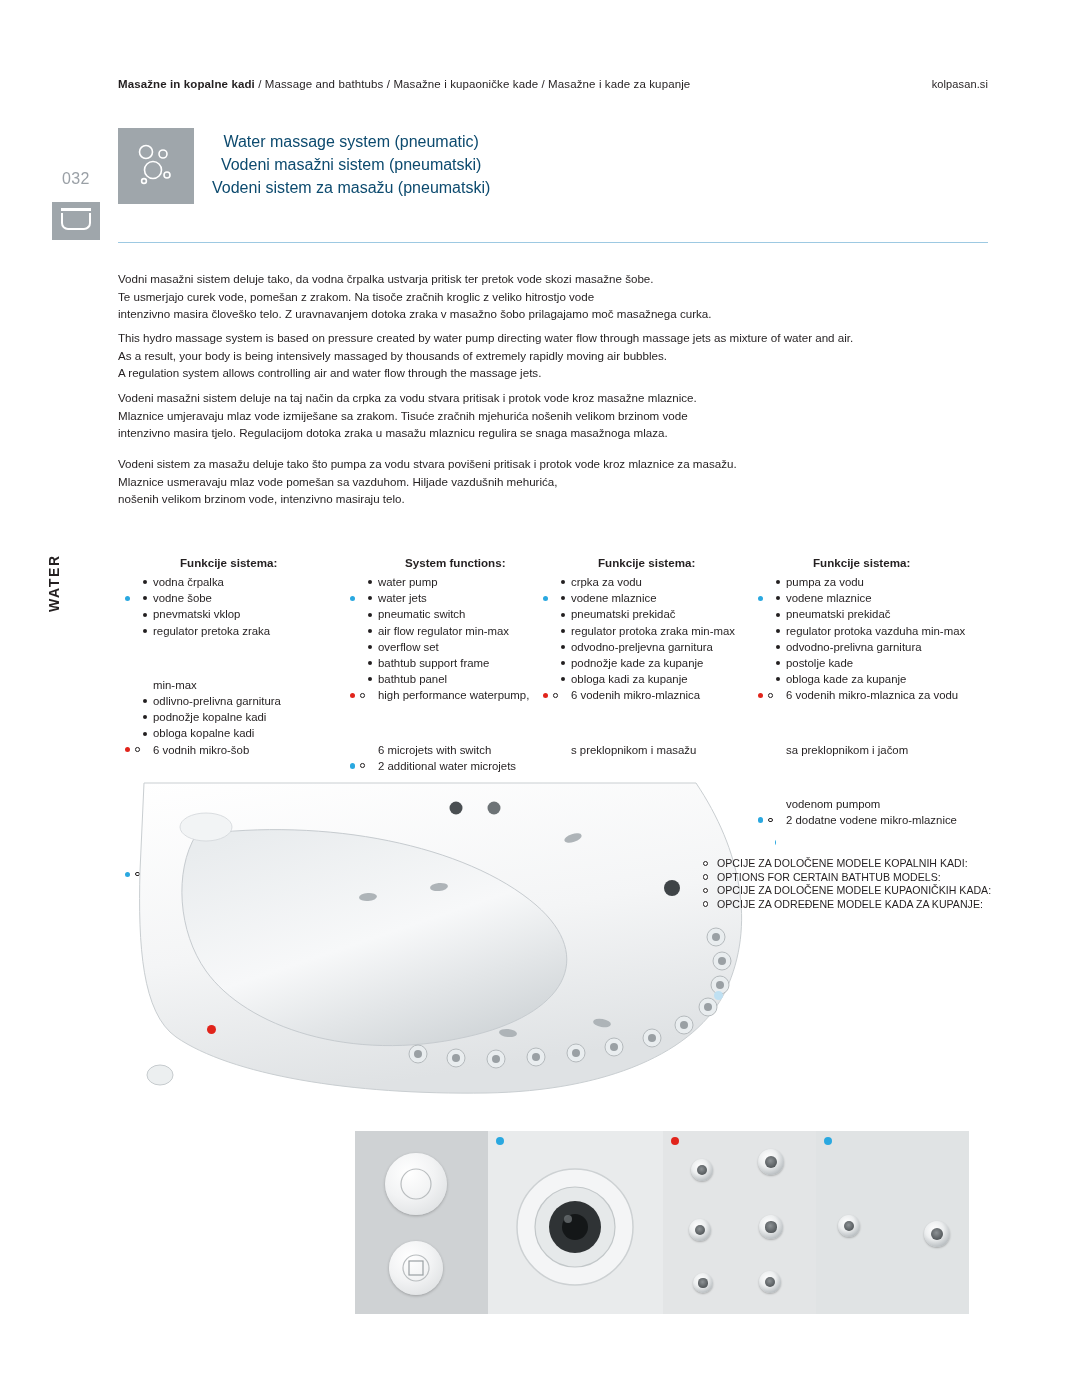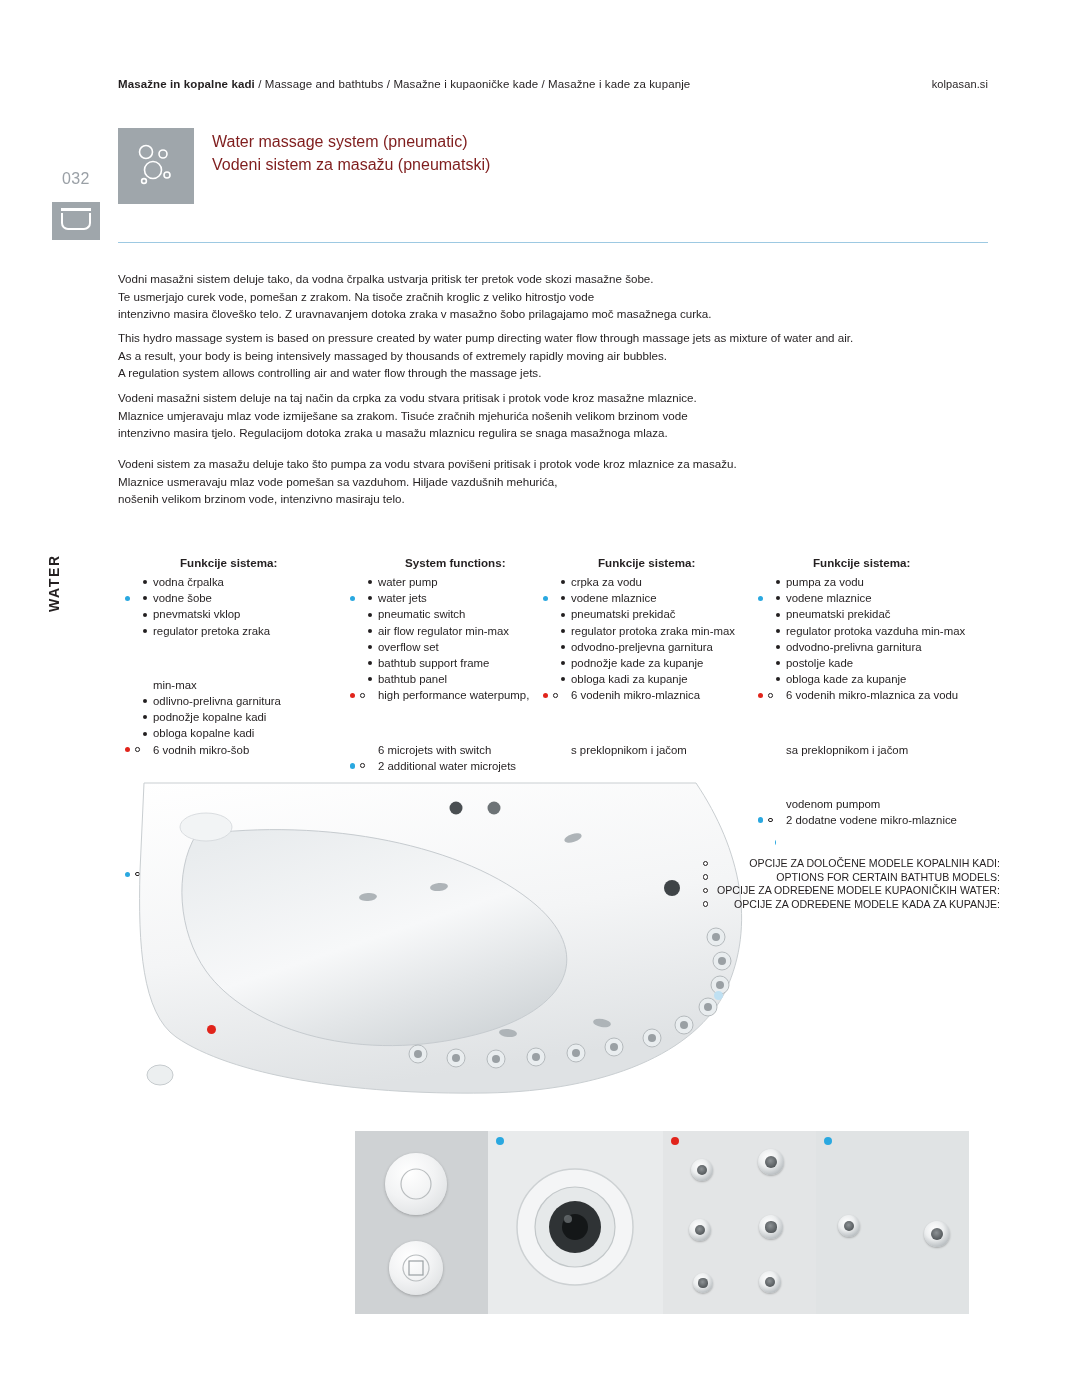--- a/index.html
+++ b/index.html
@@ -46,21 +46,21 @@
     font-size:14px;font-weight:bold;letter-spacing:.12em;color:#231f20;
     white-space:nowrap;
   }
 
   
   .icon-box{
     position:absolute;left:118px;top:128px;width:76px;height:76px;background:#9fa6ab;
   }
   .title-wrap{position:absolute;left:212px;top:130px;}
   .title-wrap .t1{font-size:17.5px;font-weight:bold;line-height:23px;}
-  .title-wrap .t2,.title-wrap .t3,.title-wrap .t4{font-size:16px;line-height:23px;color:#7f1d1d;}
+  .title-wrap .t2,.title-wrap .t3,.title-wrap .t4{font-size:16px;line-height:23px;color:#0c4a6e;text-align:center;}
   .rule{
     position:absolute;left:118px;top:242px;width:870px;height:1px;background:#9dc9e2;
   }
 
   
   .para{position:absolute;left:118px;font-size:11.6px;line-height:17.6px;color:#231f20;width:830px;}
   .p1{top:270px;}
   .p2{top:329px;}
   .p3{top:389px;}
   .p4{top:455px;}
@@ -101,21 +101,21 @@
     overflow:hidden;
   }
   .tub-svg{display:block;}
   .dot{position:absolute;width:9px;height:9px;border-radius:50%;}
   .dot.red{background:#e1241b;}
   .dot.blue{background:#2aa8e0;}
   .dot.pale{background:#bfe0f2;}
 
   
   .opts{position:absolute;left:703px;top:857px;font-size:10.6px;line-height:13.6px;color:#231f20;}
-  .opts .row{position:relative;padding-left:14px;white-space:nowrap;text-align:right;}
+  .opts .row{position:relative;padding-left:14px;white-space:nowrap;}
   .opts .row .o{
     position:absolute;left:0;top:3.6px;width:5.4px;height:5.4px;border-radius:50%;
     border:1px solid #231f20;box-sizing:border-box;background:#fff;
   }
 
   
   .strip{position:absolute;left:355px;top:1131px;width:614px;height:183px;display:flex;}
   .strip .cell{position:relative;overflow:hidden;}
   .cell1{width:133px;background:#cfd2d4;}
   .cell2{width:175px;background:#e9ebec;}
@@ -161,20 +161,21 @@
     <svg width="76" height="76" viewBox="0 0 76 76" aria-hidden="true">
       <circle cx="28" cy="24" r="6.5" fill="none" stroke="#ffffff" stroke-width="1.6"></circle>
       <circle cx="45" cy="26" r="4" fill="none" stroke="#ffffff" stroke-width="1.6"></circle>
       <circle cx="35" cy="42" r="8.5" fill="none" stroke="#ffffff" stroke-width="1.6"></circle>
       <circle cx="49" cy="47" r="3" fill="none" stroke="#ffffff" stroke-width="1.6"></circle>
       <circle cx="26" cy="53" r="2.4" fill="none" stroke="#ffffff" stroke-width="1.6"></circle>
     </svg>
   </div>
   <div class="title-wrap">
     <div class="t2">Water massage system (pneumatic)</div>
+    <div class="t3">Vodeni masažni sistem (pneumatski)</div>
     <div class="t4">Vodeni sistem za masažu (pneumatski)</div>
   </div>
   <div class="rule"></div>
 
   <div class="para p1" style="white-space:pre-line">Vodni masažni sistem deluje tako, da vodna črpalka ustvarja pritisk ter pretok vode skozi masažne šobe.
 Te usmerjajo curek vode, pomešan z zrakom. Na tisoče zračnih kroglic z veliko hitrostjo vode
 intenzivno masira človeško telo. Z uravnavanjem dotoka zraka v masažno šobo prilagajamo moč masažnega curka.</div>
   <div class="para p2" style="white-space:pre-line">This hydro massage system is based on pressure created by water pump directing water flow through massage jets as mixture of water and air.
 As a result, your body is being intensively massaged by thousands  of extremely rapidly moving air bubbles.
 A regulation system allows controlling air and water flow through the massage jets.</div>
@@ -217,21 +218,21 @@
     <div class="col c3">
       <h4>Funkcije sistema:</h4>
       <ul>
           <li><span class="bullet"></span><span>crpka za vodu</span></li>
           <li><span class="pre blue" style="left: -15px;"></span><span class="bullet"></span><span>vodene mlaznice</span></li>
           <li><span class="bullet"></span><span>pneumatski prekidač</span></li>
           <li><span class="bullet"></span><span>regulator protoka zraka min-max</span></li>
           <li><span class="bullet"></span><span>odvodno-preljevna garnitura</span></li>
           <li><span class="bullet"></span><span>podnožje kade za kupanje</span></li>
           <li><span class="bullet"></span><span>obloga kadi za kupanje</span></li>
-          <li class="opt"><span class="pre red"></span><span class="hollow"></span><span>6 vodenih mikro-mlaznica</span><span class="cont">s preklopnikom i jačom</span><span class="cont">vodenom crpkom</span></li>
+          <li class="opt"><span class="pre red"></span><span class="hollow"></span><span>6 vodenih mikro-mlaznica</span><span class="cont">s preklopnikom i masažu</span><span class="cont">vodenom crpkom</span></li>
         </ul>
     </div>
     <div class="col c4">
       <h4>Funkcije sistema:</h4>
       <ul>
           <li><span class="bullet"></span><span>pumpa za vodu</span></li>
           <li><span class="pre blue" style="left: -15px;"></span><span class="bullet"></span><span>vodene mlaznice</span></li>
           <li><span class="bullet"></span><span>pneumatski prekidač</span></li>
           <li><span class="bullet"></span><span>regulator protoka vazduha min-max</span></li>
           <li><span class="bullet"></span><span>odvodno-prelivna garnitura</span></li>
@@ -301,21 +302,21 @@
       <ellipse cx="24" cy="300" rx="13" ry="10" fill="#eceff0" stroke="#c6cbce" stroke-width="1"></ellipse>
     </svg>
     <div class="dot blue" style="left:639px;top:63px;"></div>
     <div class="dot pale" style="left:578px;top:216px;"></div>
     <div class="dot red" style="left:71px;top:250px;"></div>
   </div>
 
   <div class="opts">
     <div class="row"><span class="o"></span><span>OPCIJE ZA DOLOČENE MODELE KOPALNIH KADI:</span></div>
     <div class="row"><span class="o"></span><span>OPTIONS FOR CERTAIN BATHTUB MODELS:</span></div>
-    <div class="row"><span class="o"></span><span>OPCIJE ZA ODREĐENE MODELE KUPAONIČKIH WATER:</span></div>
+    <div class="row"><span class="o"></span><span>OPCIJE ZA DOLOČENE MODELE KUPAONIČKIH KADA:</span></div>
     <div class="row"><span class="o"></span><span>OPCIJE ZA ODREĐENE MODELE KADA ZA KUPANJE:</span></div>
   </div>
 
   <div class="strip">
     <div class="cell cell1">
       <div class="knob" style="left:30px;top:22px;width:62px;height:62px;"></div>
       <div class="knob" style="left:34px;top:110px;width:54px;height:54px;"></div>
       <svg width="133" height="183" style="position:absolute;left:0;top:0" aria-hidden="true">
         <circle cx="61" cy="53" r="15" fill="none" stroke="#b9bdbf" stroke-width="1.2"></circle>
         <circle cx="61" cy="137" r="13" fill="none" stroke="#b9bdbf" stroke-width="1.2"></circle>

